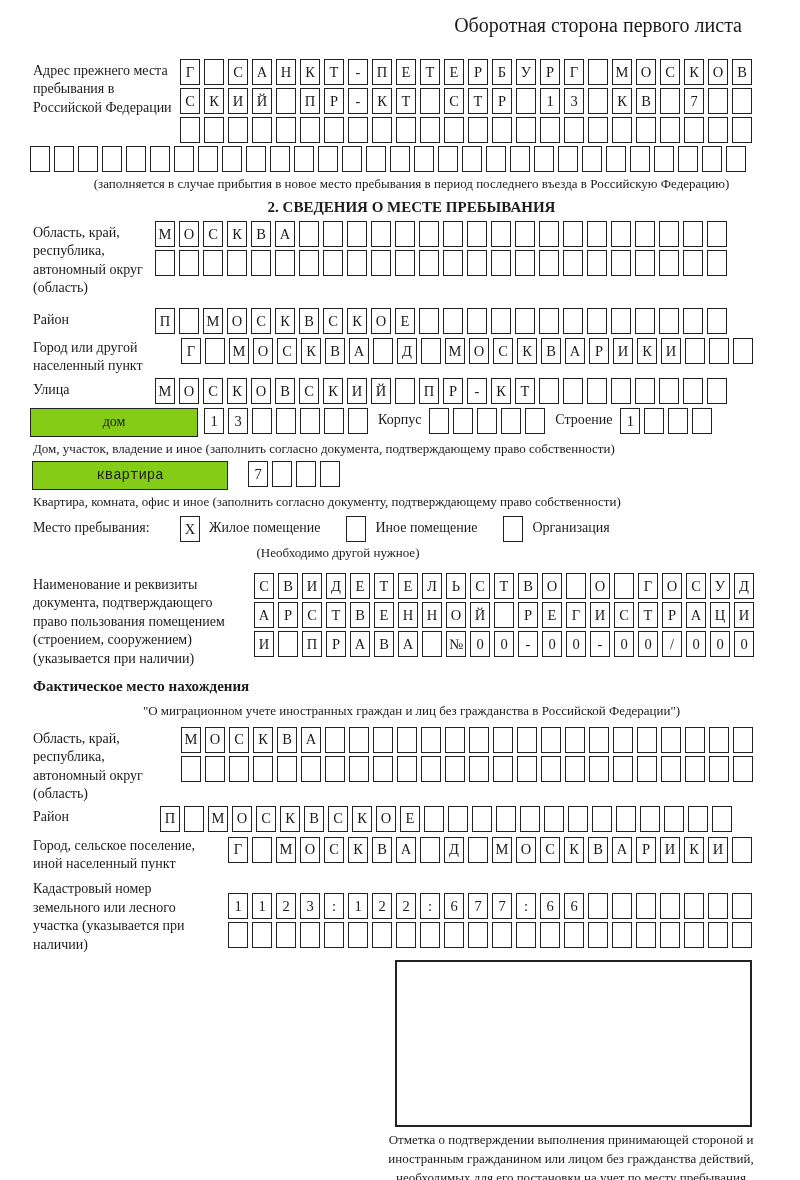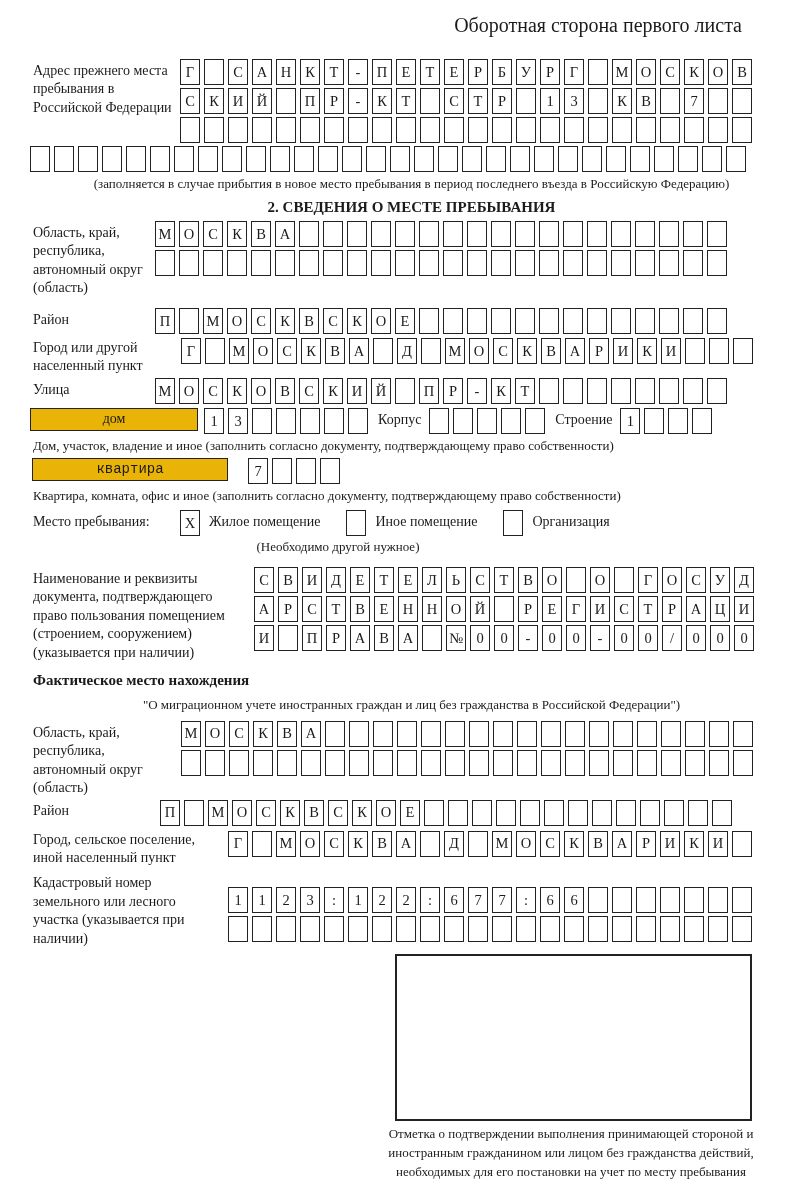--- a/index.html
+++ b/index.html
@@ -19,22 +19,22 @@
     flex:0 0 20px;width:20px;height:26px;border:1.6px solid #222;box-sizing:border-box;
     display:flex;align-items:center;justify-content:center;
     font-size:14.5px;line-height:1;background:#fff;
   }
   .fullrow{margin-top:3px;}
   .note{font-size:13px;margin-top:4px;}
   .center{text-align:center;width:757px;}
   .title{font-weight:bold;font-size:15px;text-align:center;width:757px;margin-top:7px;margin-bottom:5px;}
   .mt10{margin-top:10px;} .mt4{margin-top:4px;} .mt2{margin-top:2px;} .mt6{margin-top:6px;} .mt8{margin-top:12px;}
   .fieldbox{
-    border:1.6px solid #222;box-sizing:border-box;height:23px;display:flex;
-    align-items:center;justify-content:center;font-size:14px;background:#eab308;flex:0 0 auto;
+    border:1.6px solid #222;box-sizing:border-box;height:29px;display:flex;
+    align-items:center;justify-content:center;font-size:14px;background:#84cc16;flex:0 0 auto;
   }
   .domBox{width:168px;margin-right:6px;}
   .kvBox{width:196px;margin-right:20px;font-family:Liberation Mono, monospace;}
   .inlineLbl{font-size:14px;padding:4px 8px 0 10px;flex:0 0 auto;}
   .mestoLbl{font-size:14px;width:147px;padding-top:4px;flex:0 0 auto;}
   .cbLbl{font-size:14px;padding:4px 26px 0 9px;flex:0 0 auto;}
   .cb{margin-top:0;}
   .subnote{font-size:13px;text-align:center;width:400px;margin-left:105px;margin-top:3px;}
   .factTitle{font-weight:bold;font-size:15px;width:757px;margin-top:10px;margin-bottom:6px;}
   .factNote{font-size:13px;text-align:center;width:757px;line-height:1.5;}
@@ -335,21 +335,21 @@
         <span class="cell">&nbsp;</span>
       </div>
     <div class="inlineLbl">Строение</div>
     <div class="cells">
         <span class="cell">1</span>
         <span class="cell">&nbsp;</span>
         <span class="cell">&nbsp;</span>
         <span class="cell">&nbsp;</span>
       </div>
   </div>
-  <div class="note">Дом, участок, владение и иное (заполнить согласно документу, подтверждающему право собственности)</div>
+  <div class="note">Дом, участок, владение и иное (заполнить согласно документа, подтверждающему право собственности)</div>
 
   <div class="frow mt4" style="margin-left:-1px;">
     <div class="fieldbox kvBox">квартира</div>
     <div class="cells">
         <span class="cell">7</span>
         <span class="cell">&nbsp;</span>
         <span class="cell">&nbsp;</span>
         <span class="cell">&nbsp;</span>
       </div>
   </div>

